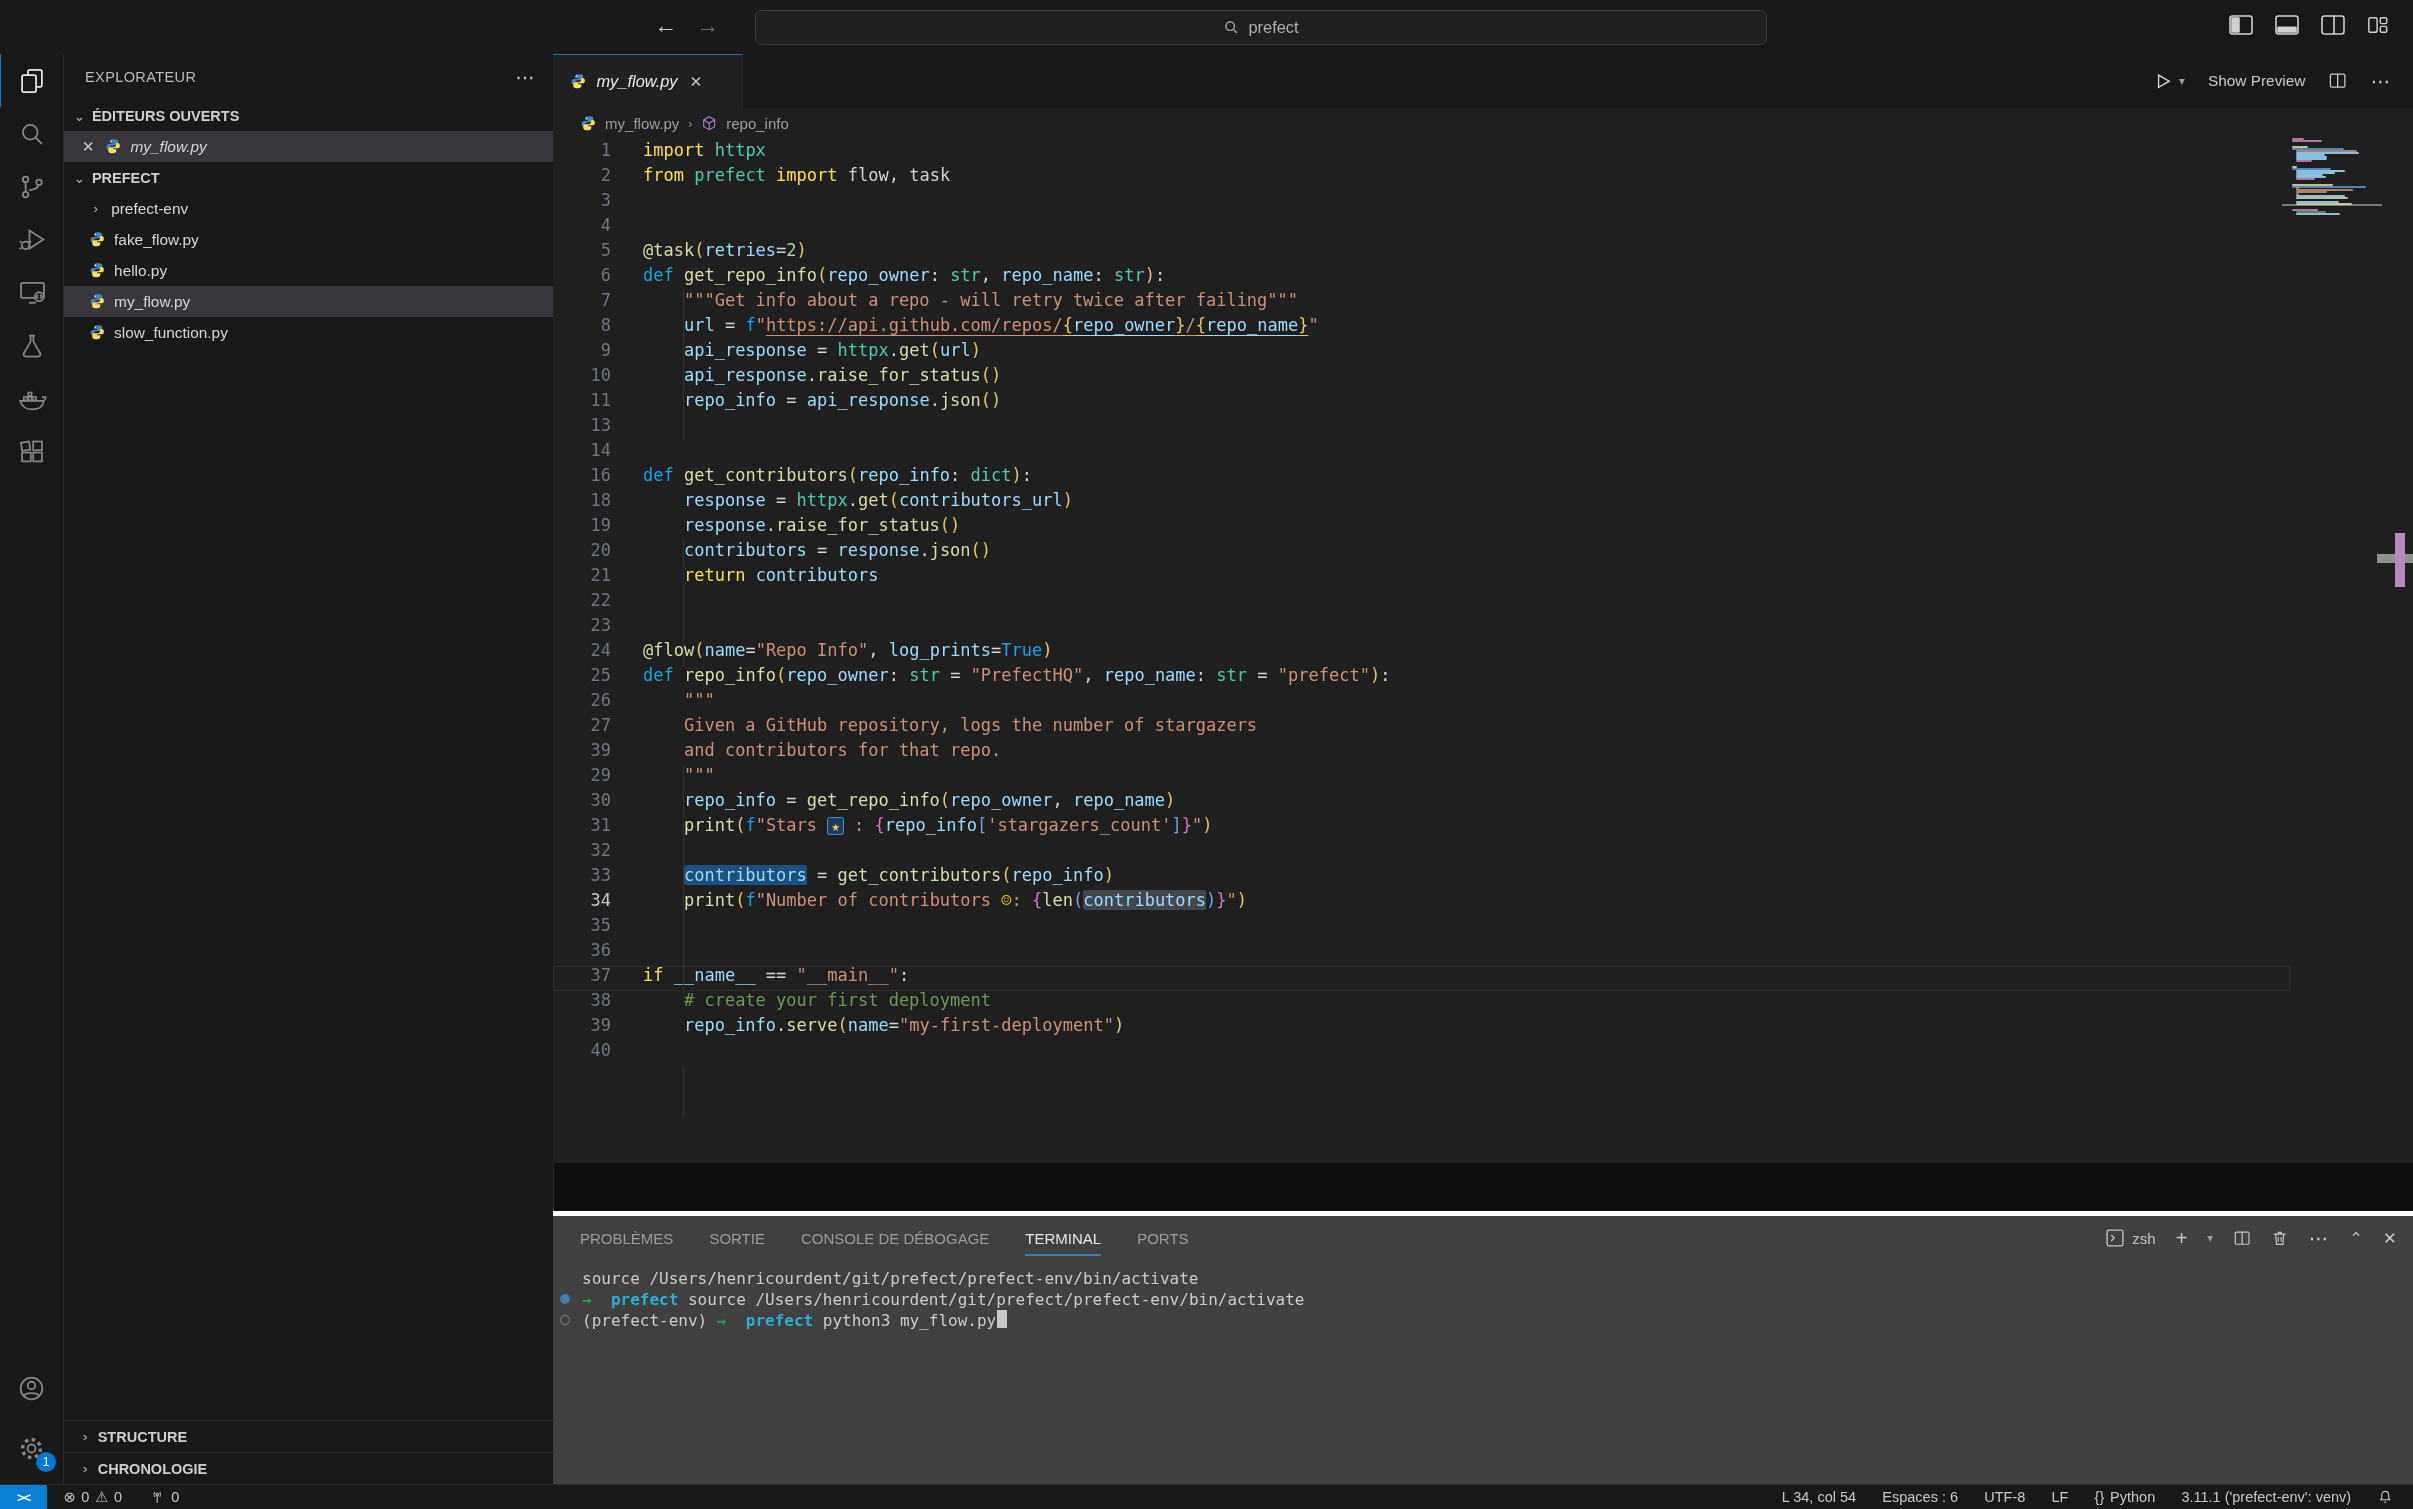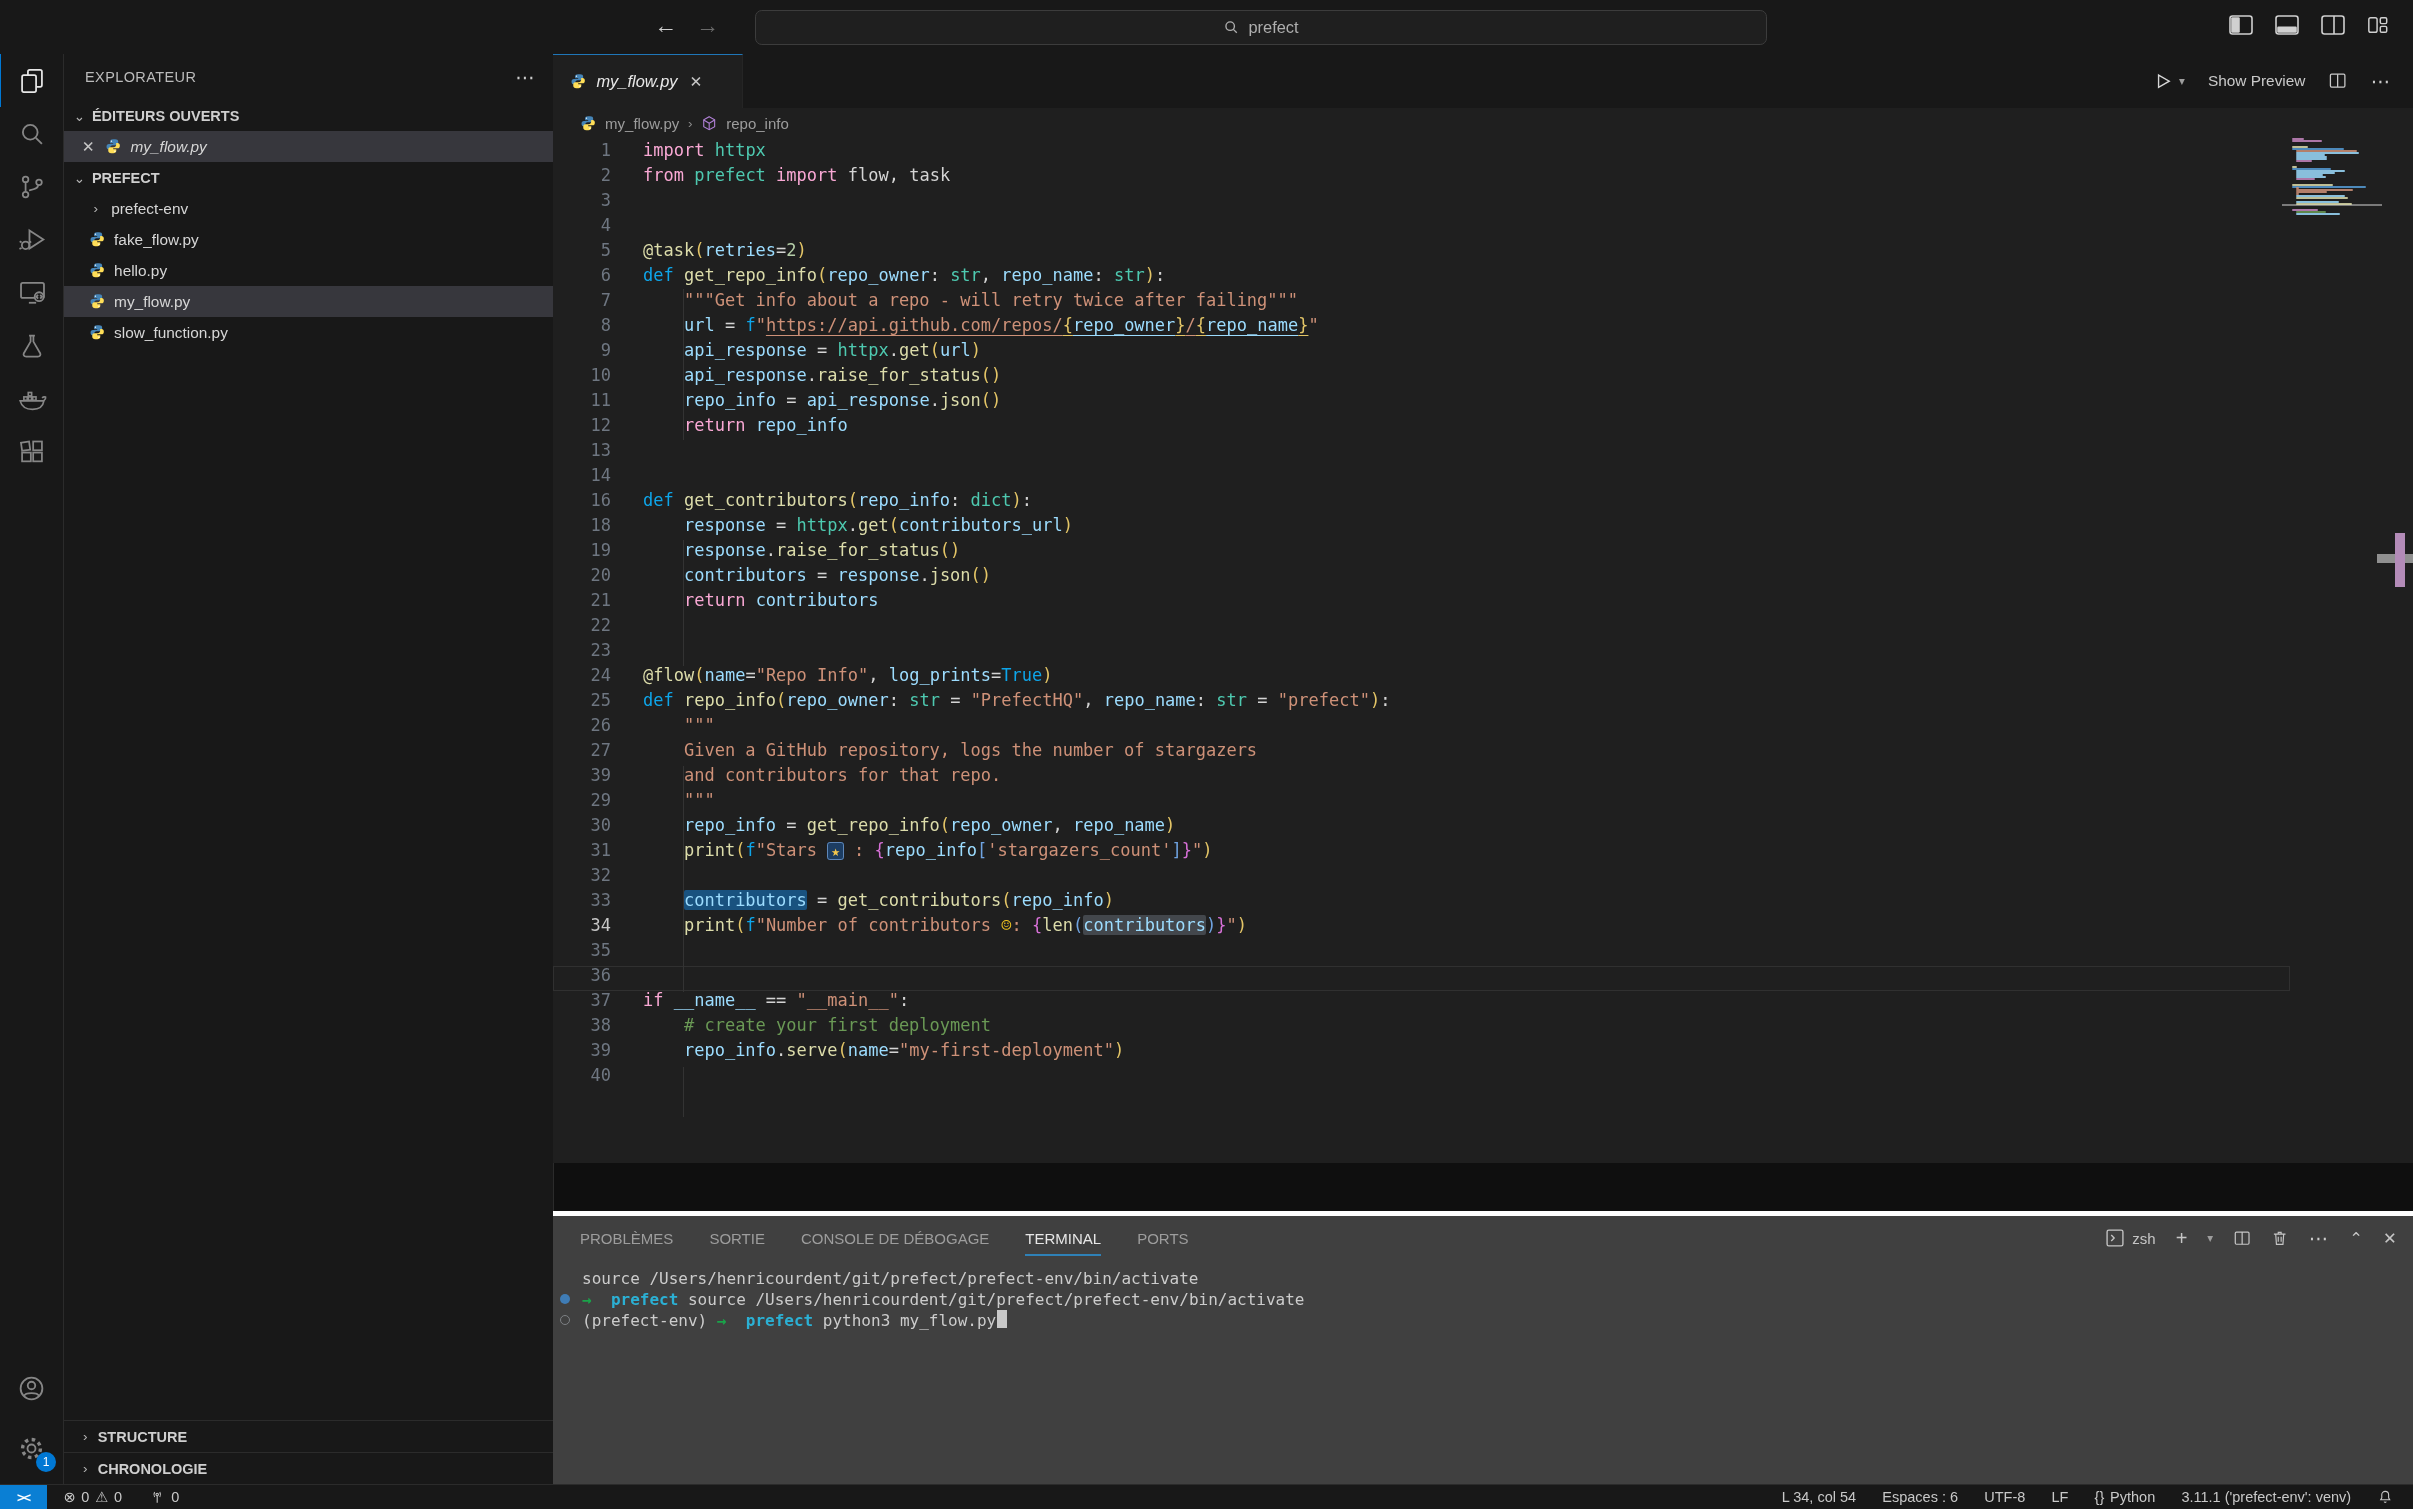--- a/index.html
+++ b/index.html
@@ -60,21 +60,21 @@
     display:flex; align-items:center; gap:8.7px; padding-left:27px; color:#9d9d9d; font-size:15px; }
   .bc-sep { font-size:13.5px; color:#8a8a8a; }
 
   .code { position:absolute; left:0; top:84px; width:100%; height:1025px;
     font-family:"DejaVu Sans Mono","Liberation Mono",monospace; font-size:17px; line-height:25px; }
   .code-line { display:flex; height:25px; white-space:pre; }
   .ln { width:58px; text-align:right; color:#6e7681; flex:none; user-select:none; }
   .ln.active { color:#c6c6c6; }
   .lc { margin-left:32px; }
 
-  .tk-kw{color:#f9a8d4} .tk-def{color:#0ea5e9} .tk-fn{color:#dcdcaa} .tk-type{color:#4ec9b0}
+  .tk-kw{color:#fde047} .tk-def{color:#0ea5e9} .tk-fn{color:#dcdcaa} .tk-type{color:#4ec9b0}
   .tk-var{color:#9cdcfe} .tk-str{color:#ce9178} .tk-num{color:#b5cea8} .tk-pl{color:#d4d4d4}
   .tk-comment{color:#6a9955} .tk-br1{color:#e3c567} .tk-br2{color:#d670d6} .tk-br3{color:#6fa3e0}
   .tk-u{text-decoration:underline; text-underline-offset:3.9px;}
   .tk-hlB{background:#19527f; border-radius:1.9px;}
   .tk-hlG{background:#43474c; border-radius:1.9px;}
   .tk-emoji-star{color:#f5c84c; background:#1c3d63; border:1px solid #5f87b8; border-radius:2.9px;
     padding:0 2.9px; font-size:14.5px;}
   .tk-emoji-person{color:#f0c420;}
 
   .cur-line { position:absolute; left:0; right:124px; height:25px; border:1px solid #303030; pointer-events:none; }
@@ -389,21 +389,20 @@
       <div class="code-line"><span class="ln">2</span><span class="lc"><span class="tk-kw">from</span><span class="tk-pl"> </span><span class="tk-type">prefect</span><span class="tk-pl"> </span><span class="tk-kw">import</span><span class="tk-pl"> flow, task</span></span></div>
       <div class="code-line"><span class="ln">3</span><span class="lc"></span></div>
       <div class="code-line"><span class="ln">4</span><span class="lc"></span></div>
       <div class="code-line"><span class="ln">5</span><span class="lc"><span class="tk-fn">@task</span><span class="tk-br1">(</span><span class="tk-var">retries</span><span class="tk-pl">=</span><span class="tk-num">2</span><span class="tk-br1">)</span></span></div>
       <div class="code-line"><span class="ln">6</span><span class="lc"><span class="tk-def">def</span><span class="tk-pl"> </span><span class="tk-fn">get_repo_info</span><span class="tk-br1">(</span><span class="tk-var">repo_owner</span><span class="tk-pl">: </span><span class="tk-type">str</span><span class="tk-pl">, </span><span class="tk-var">repo_name</span><span class="tk-pl">: </span><span class="tk-type">str</span><span class="tk-br1">)</span><span class="tk-pl">:</span></span></div>
       <div class="code-line"><span class="ln">7</span><span class="lc"><span class="tk-pl">    </span><span class="tk-str">"""Get info about a repo - will retry twice after failing"""</span></span></div>
       <div class="code-line"><span class="ln">8</span><span class="lc"><span class="tk-pl">    </span><span class="tk-var">url</span><span class="tk-pl"> = </span><span class="tk-def">f</span><span class="tk-str">"</span><span class="tk-str tk-u">https://api.github.com/repos/</span><span class="tk-br1 tk-u">{</span><span class="tk-var tk-u">repo_owner</span><span class="tk-br1 tk-u">}</span><span class="tk-str tk-u">/</span><span class="tk-br1 tk-u">{</span><span class="tk-var tk-u">repo_name</span><span class="tk-br1 tk-u">}</span><span class="tk-str">"</span></span></div>
       <div class="code-line"><span class="ln">9</span><span class="lc"><span class="tk-pl">    </span><span class="tk-var">api_response</span><span class="tk-pl"> = </span><span class="tk-type">httpx</span><span class="tk-pl">.</span><span class="tk-fn">get</span><span class="tk-br1">(</span><span class="tk-var">url</span><span class="tk-br1">)</span></span></div>
       <div class="code-line"><span class="ln">10</span><span class="lc"><span class="tk-pl">    </span><span class="tk-var">api_response</span><span class="tk-pl">.</span><span class="tk-fn">raise_for_status</span><span class="tk-br1">()</span></span></div>
       <div class="code-line"><span class="ln">11</span><span class="lc"><span class="tk-pl">    </span><span class="tk-var">repo_info</span><span class="tk-pl"> = </span><span class="tk-var">api_response</span><span class="tk-pl">.</span><span class="tk-fn">json</span><span class="tk-br1">()</span></span></div>
-      <div class="code-line"><span class="ln">12</span><span class="lc"><span class="tk-pl">    </span><span class="tk-kw">return</span><span class="tk-pl"> </span><span class="tk-var">repo_info</span></span></div>
       <div class="code-line"><span class="ln">13</span><span class="lc"></span></div>
       <div class="code-line"><span class="ln">14</span><span class="lc"></span></div>
       <div class="code-line"><span class="ln">16</span><span class="lc"><span class="tk-def">def</span><span class="tk-pl"> </span><span class="tk-fn">get_contributors</span><span class="tk-br1">(</span><span class="tk-var">repo_info</span><span class="tk-pl">: </span><span class="tk-type">dict</span><span class="tk-br1">)</span><span class="tk-pl">:</span></span></div>
       <div class="code-line"><span class="ln">18</span><span class="lc"><span class="tk-pl">    </span><span class="tk-var">response</span><span class="tk-pl"> = </span><span class="tk-type">httpx</span><span class="tk-pl">.</span><span class="tk-fn">get</span><span class="tk-br1">(</span><span class="tk-var">contributors_url</span><span class="tk-br1">)</span></span></div>
       <div class="code-line"><span class="ln">19</span><span class="lc"><span class="tk-pl">    </span><span class="tk-var">response</span><span class="tk-pl">.</span><span class="tk-fn">raise_for_status</span><span class="tk-br1">()</span></span></div>
       <div class="code-line"><span class="ln">20</span><span class="lc"><span class="tk-pl">    </span><span class="tk-var">contributors</span><span class="tk-pl"> = </span><span class="tk-var">response</span><span class="tk-pl">.</span><span class="tk-fn">json</span><span class="tk-br1">()</span></span></div>
       <div class="code-line"><span class="ln">21</span><span class="lc"><span class="tk-pl">    </span><span class="tk-kw">return</span><span class="tk-pl"> </span><span class="tk-var">contributors</span></span></div>
       <div class="code-line"><span class="ln">22</span><span class="lc"></span></div>
       <div class="code-line"><span class="ln">23</span><span class="lc"></span></div>
       <div class="code-line"><span class="ln">24</span><span class="lc"><span class="tk-fn">@flow</span><span class="tk-br1">(</span><span class="tk-var">name</span><span class="tk-pl">=</span><span class="tk-str">"Repo Info"</span><span class="tk-pl">, </span><span class="tk-var">log_prints</span><span class="tk-pl">=</span><span class="tk-def">True</span><span class="tk-br1">)</span></span></div>

